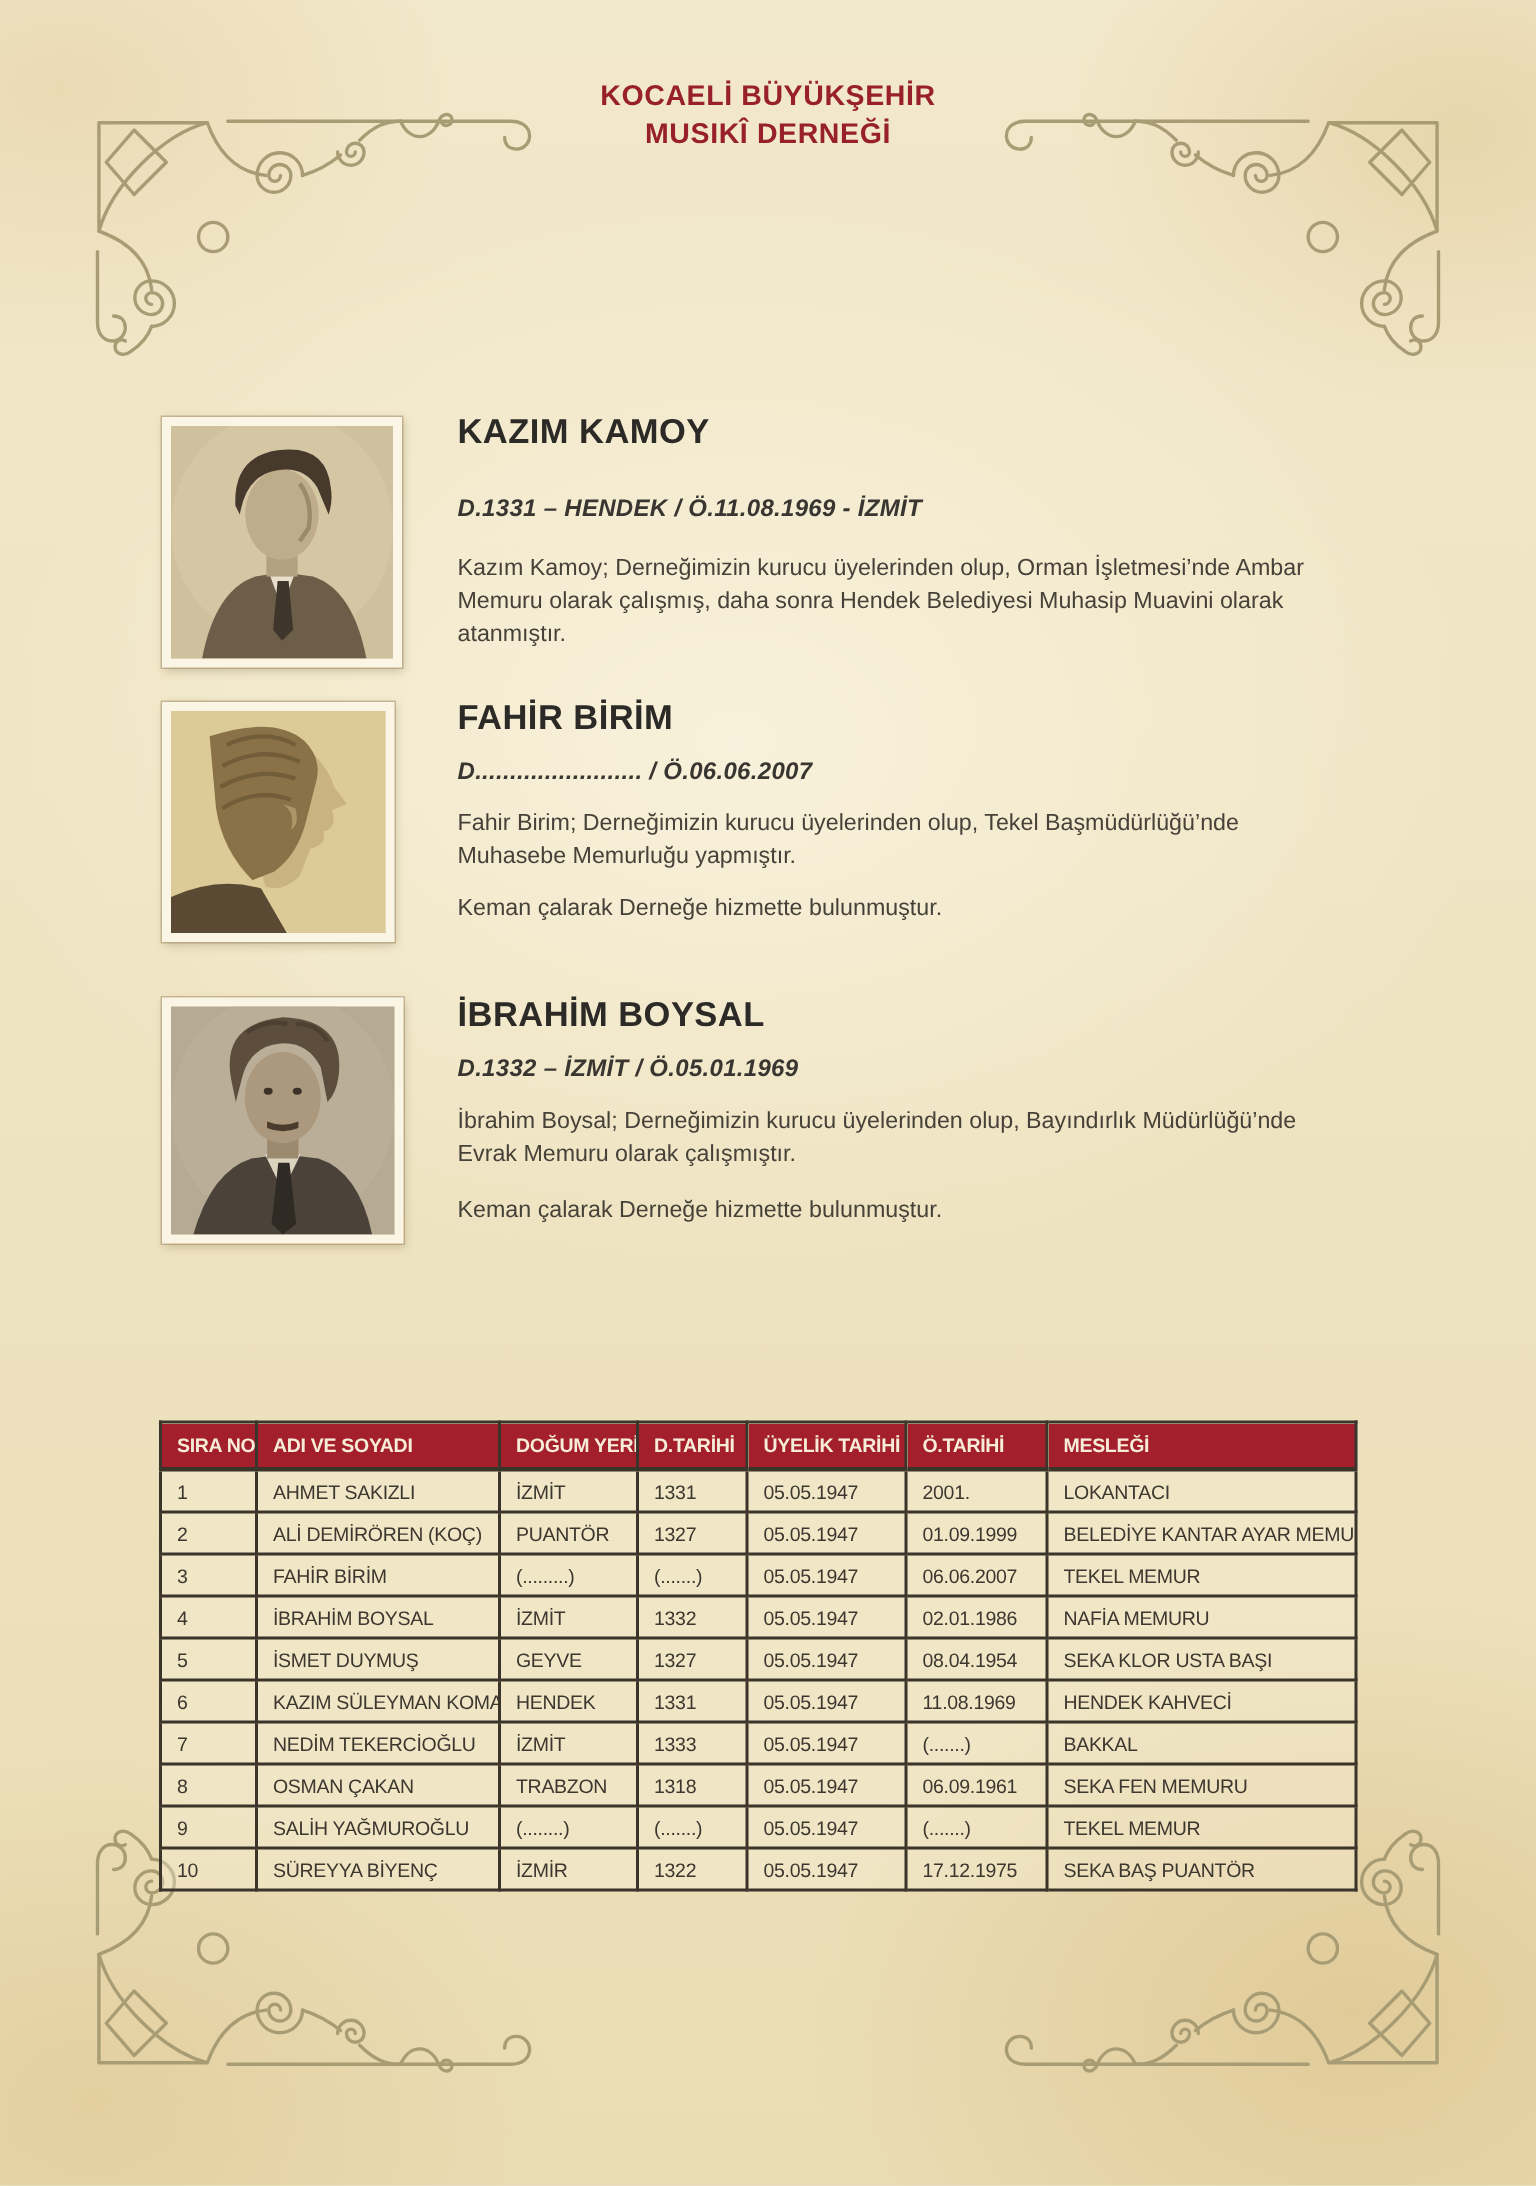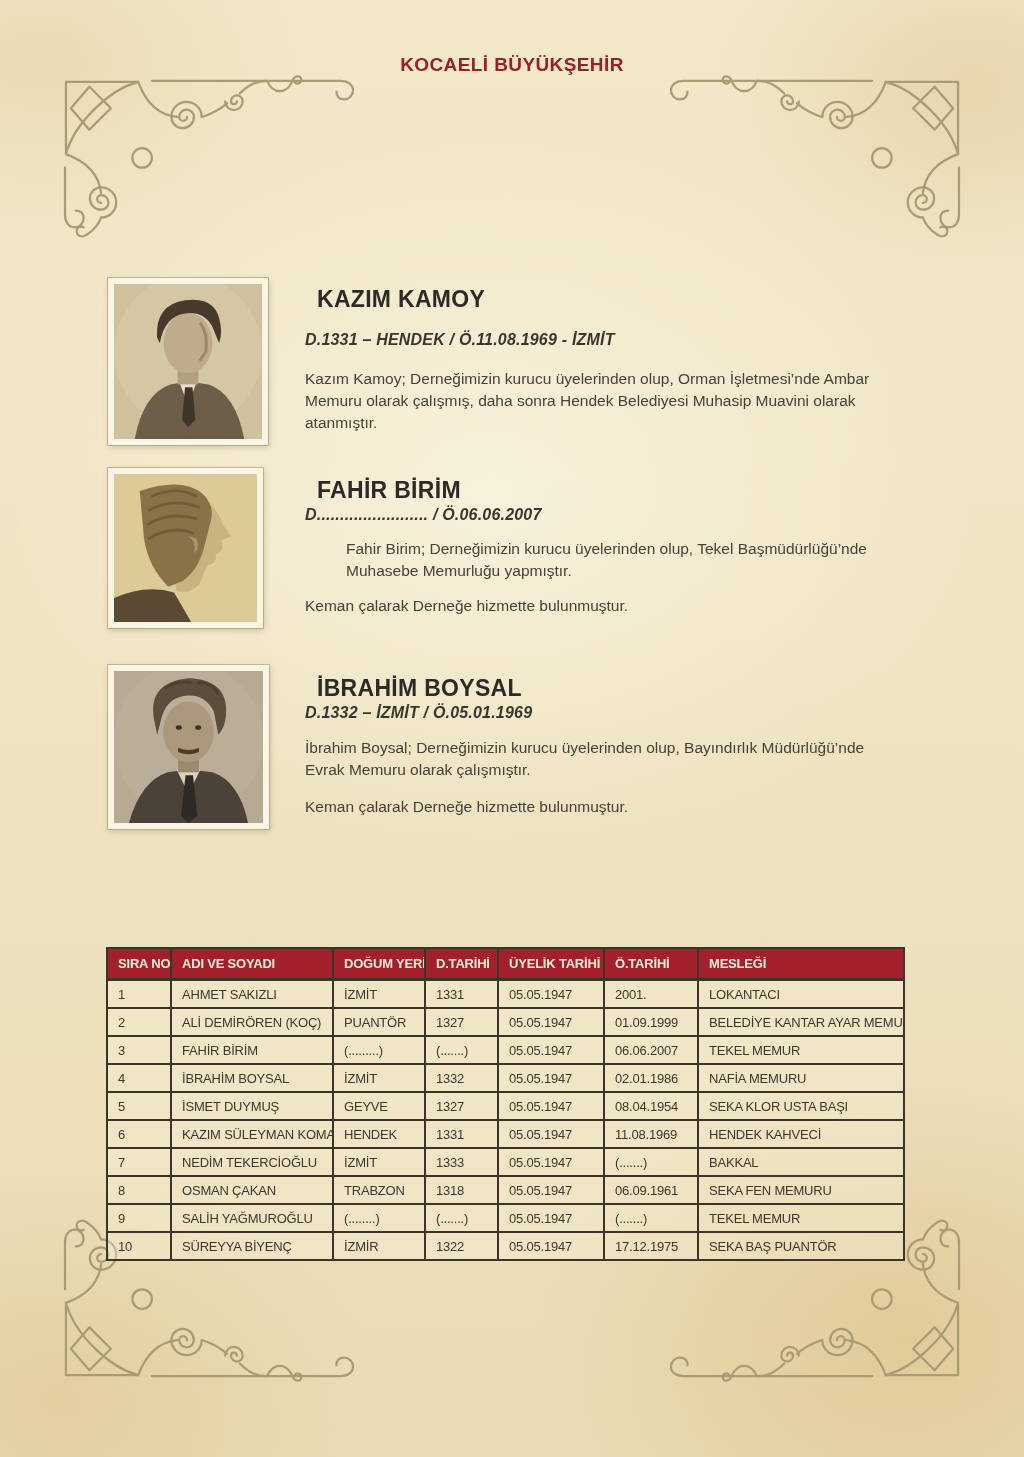--- a/index.html
+++ b/index.html
@@ -39,21 +39,21 @@
   .photo{
     position:absolute;
     border:6px solid #fbf5e6;
     box-shadow:0 0 0 1px rgba(150,128,88,.45), 1px 2px 6px rgba(110,88,50,.30);
     box-sizing:border-box;
     background:#cfc09e;
   }
   .photo svg{display:block;width:100%;height:100%;}
   .bio-name{
     position:absolute;left:305px;
-    margin:12px;
+    margin:0;
     font-size:23px;font-weight:bold;
     color:#2c2a26;letter-spacing:.3px;
   }
   .bio-dates{
     position:absolute;left:305px;
     font-size:16px;font-weight:bold;font-style:italic;
     color:#393631;letter-spacing:.2px;
   }
   .bio-text{
     position:absolute;left:305px;width:590px;
@@ -117,20 +117,21 @@
         <path d="M44 147 C41 155 36 160 30 164"></path>
         <path d="M30 164 c-5 4 -11 2 -11 -3 c0 -4 4 -6 7 -4"></path>
 
         <circle cx="86" cy="86" r="10"></circle>
       </g>
     </symbol>
   </svg>
 
   <div class="org-title">
     <div>KOCAELİ BÜYÜKŞEHİR</div>
+    <div>MUSIKÎ DERNEĞİ</div>
   </div>
 
   <div class="corner tl">
       <svg>
         <use href="#flourish"></use>
       </svg>
     </div>
   <div class="corner tr">
       <svg>
         <use href="#flourish"></use>
@@ -169,21 +170,21 @@
       <rect width="100" height="105" fill="#dcca97"></rect>
       <path d="M0 88 Q22 78 42 84 L54 105 L0 105 Z" fill="#5a4a34"></path>
       <path d="M40 28 L46 20 Q58 12 66 20 Q74 28 76 36 L82 44 L75 47 Q78 55 71 57 Q73 63 65 65 L60 78 Q52 86 44 83 L38 60 Z" fill="#c9b381"></path>
       <path d="M18 12 Q48 2 62 14 Q70 22 68 32 L63 52 Q59 68 48 76 L38 80 Q24 66 21 46 Z" fill="#8a7248"></path>
       <path d="M26 16 Q44 8 58 16 M24 26 Q42 16 60 24 M23 36 Q40 26 58 32 M24 46 Q40 36 56 42" fill="none" stroke="#6b5736" stroke-width="2" opacity=".8"></path>
       <path d="M52 44 Q58 48 56 56 Q60 54 58 46" fill="#b49e6e" opacity=".8"></path>
     </svg>
   </div>
   <h2 class="bio-name" style="top:465px;">FAHİR BİRİM</h2>
   <div class="bio-dates" style="top:506px;">D........................ / Ö.06.06.2007</div>
-  <div class="bio-text" style="top:538px;margin-left:41px;">Fahir Birim; Derneğimizin kurucu üyelerinden olup, Tekel Başmüdürlüğü’nde Muhasebe Memurluğu yapmıştır.</div>
+  <div class="bio-text" style="top:538px;">Fahir Birim; Derneğimizin kurucu üyelerinden olup, Tekel Başmüdürlüğü’nde Muhasebe Memurluğu yapmıştır.</div>
   <div class="bio-text" style="top:595px;">Keman çalarak Derneğe hizmette bulunmuştur.</div>
 
   <div class="photo" style="left:108px;top:665px;width:161px;height:164px;">
     <svg viewBox="0 0 100 105" preserveAspectRatio="none">
       <rect width="100" height="105" fill="#b7aa95"></rect>
       <ellipse cx="50" cy="48" rx="50" ry="54" fill="#c0b29c" opacity=".5"></ellipse>
       <path d="M10 105 Q18 76 36 70 L50 68 L66 70 Q84 76 90 105 Z" fill="#4b433a"></path>
       <path d="M42 68 L50 85 L58 68 Z" fill="#ddd4c0"></path>
       <path d="M48 72 L53 72 L56 100 L50 105 L45 100 Z" fill="#2f2a24"></path>
       <rect x="43" y="56" width="14" height="14" fill="#9c8a6f"></rect>

